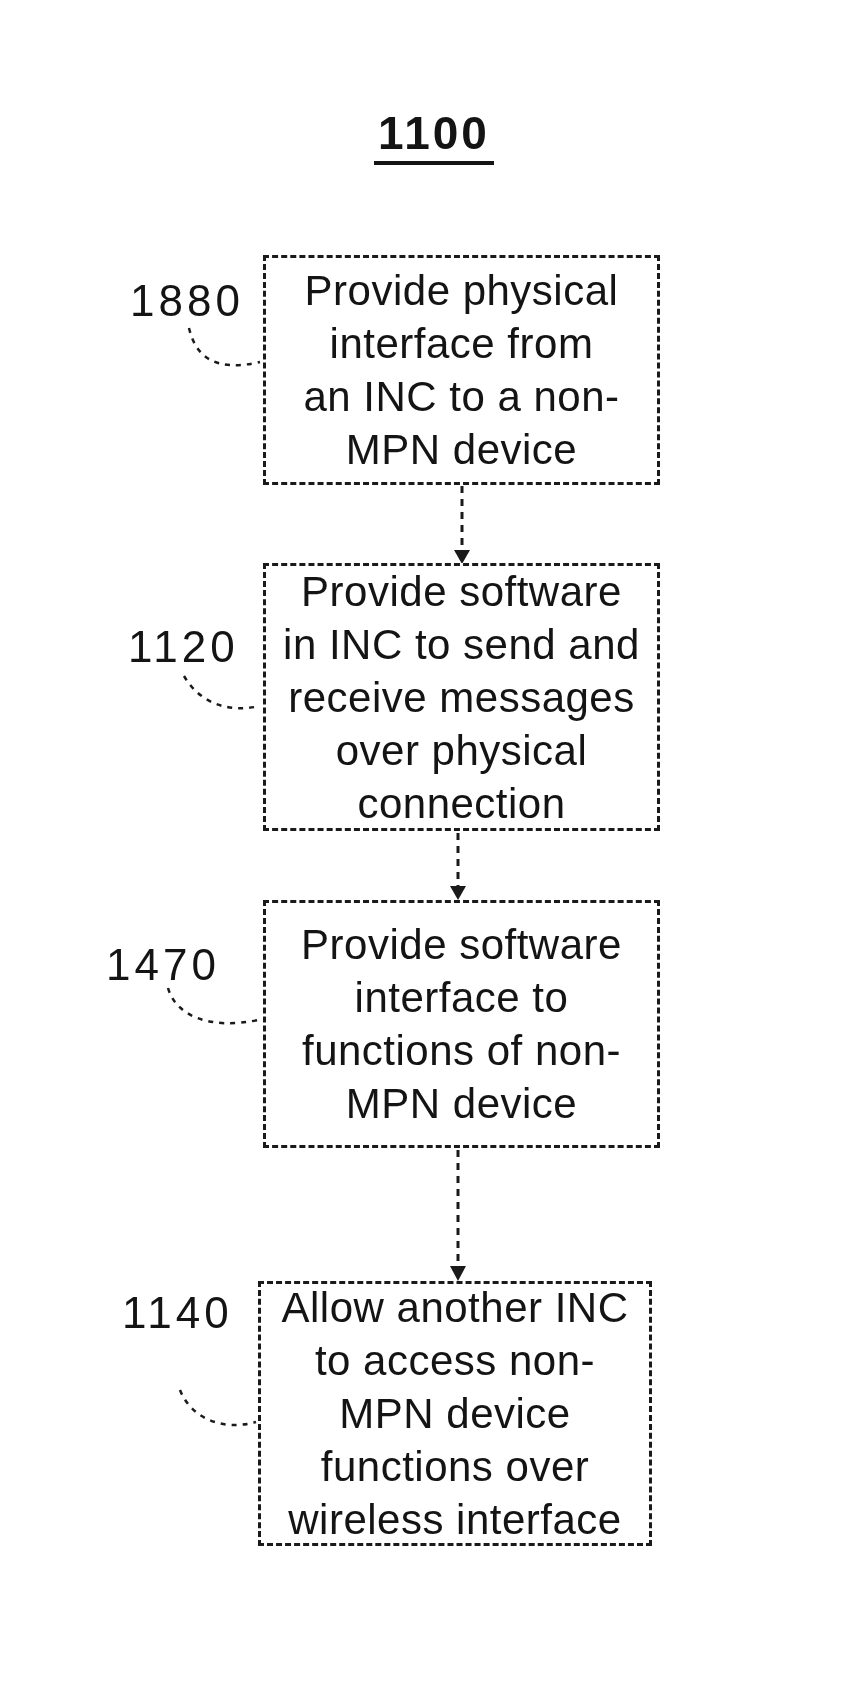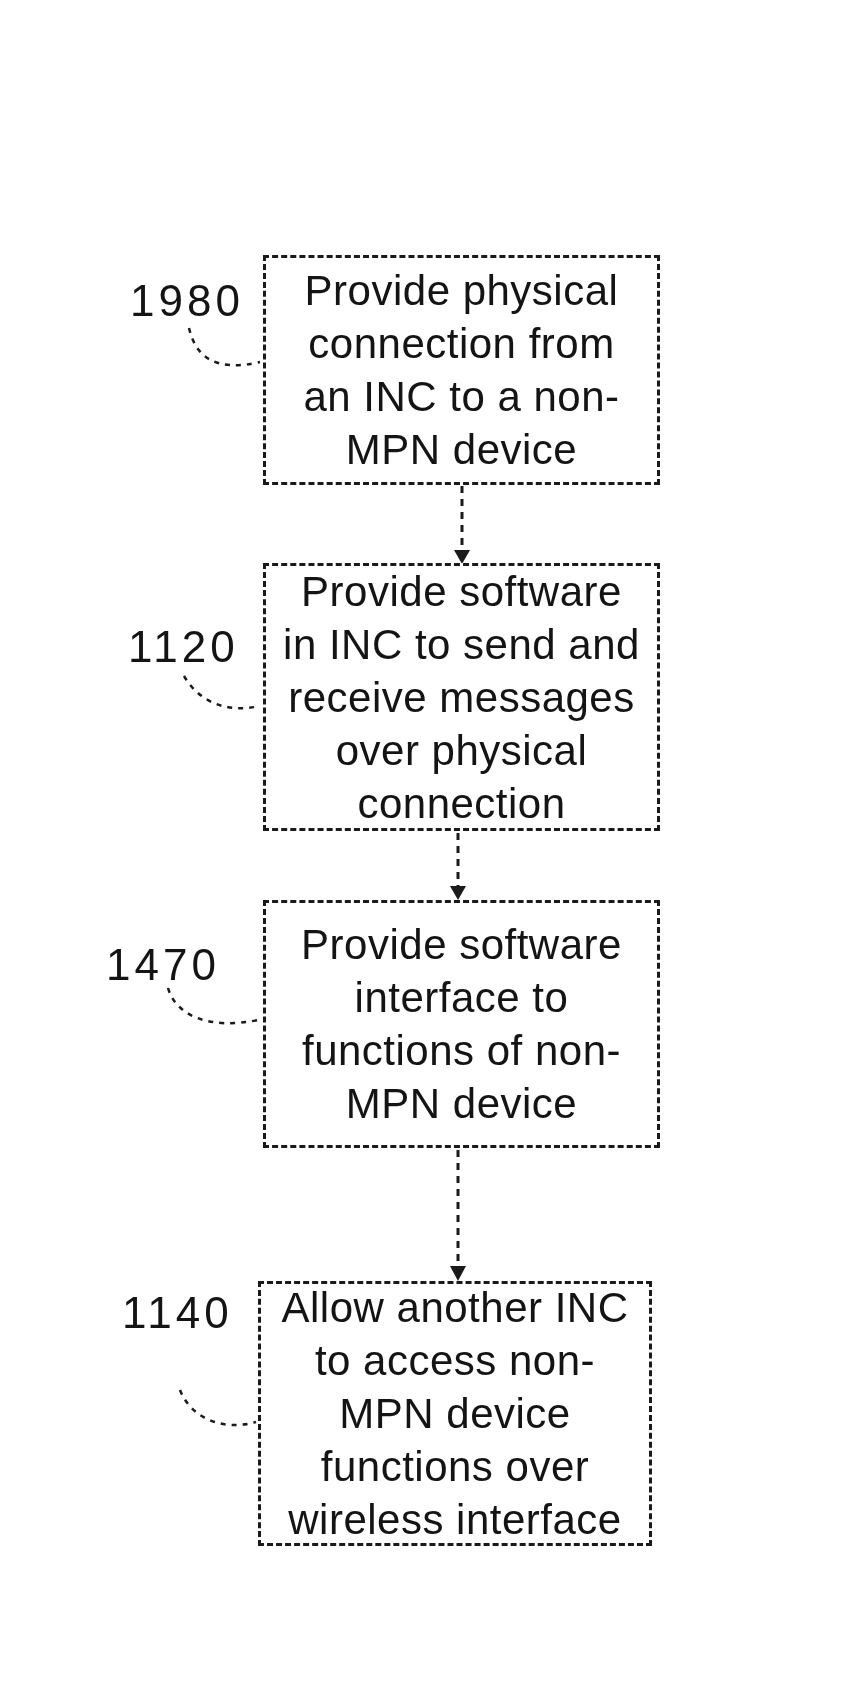--- a/index.html
+++ b/index.html
@@ -71,46 +71,49 @@
   .ref-1110 { left: 130px; top: 276px; }
   .ref-1120 { left: 128px; top: 622px; }
   .ref-1130 { left: 106px; top: 940px; }
   .ref-1140 { left: 122px; top: 1288px; }
 </style>
 </head>
 <body>
 
 <div class="canvas">
 
+  <div class="fig-title">
+    <span>1100</span>
+  </div>
 
   <svg class="overlay" width="868" height="1699" viewBox="0 0 868 1699" xmlns="http://www.w3.org/2000/svg">
 
     <path d="M 462 486 L 462 552" stroke="#1a1a1a" stroke-width="3" stroke-dasharray="7 6" fill="none"></path>
     <polygon points="454,550 470,550 462,564" fill="#1a1a1a"></polygon>
 
     <path d="M 458 833 L 458 888" stroke="#1a1a1a" stroke-width="3" stroke-dasharray="7 6" fill="none"></path>
     <polygon points="450,886 466,886 458,900" fill="#1a1a1a"></polygon>
 
     <path d="M 458 1150 L 458 1268" stroke="#1a1a1a" stroke-width="3" stroke-dasharray="7 6" fill="none"></path>
     <polygon points="450,1266 466,1266 458,1281" fill="#1a1a1a"></polygon>
 
     <path d="M 189 328 C 196 358, 216 372, 260 362" stroke="#1a1a1a" stroke-width="2.5" stroke-dasharray="5 6" fill="none"></path>
     <path d="M 184 676 C 198 700, 224 714, 260 706" stroke="#1a1a1a" stroke-width="2.5" stroke-dasharray="5 6" fill="none"></path>
     <path d="M 168 988 C 176 1016, 210 1030, 258 1020" stroke="#1a1a1a" stroke-width="2.5" stroke-dasharray="5 6" fill="none"></path>
     <path d="M 180 1390 C 190 1416, 220 1432, 256 1422" stroke="#1a1a1a" stroke-width="2.5" stroke-dasharray="5 6" fill="none"></path>
   </svg>
 
-  <div class="step-ref ref-1110">1980</div>
+  <div class="step-ref ref-1110">1880</div>
   <div class="step-ref ref-1120">1120</div>
   <div class="step-ref ref-1130">1470</div>
   <div class="step-ref ref-1140">1140</div>
 
   <div class="step-box box-1110">
     <div class="step-text">Provide physical
-connection from
+interface from
 an INC to a non-
 MPN device</div>
   </div>
 
   <div class="step-box box-1120">
     <div class="step-text">Provide software
 in INC to send and
 receive messages
 over physical
 connection</div>

